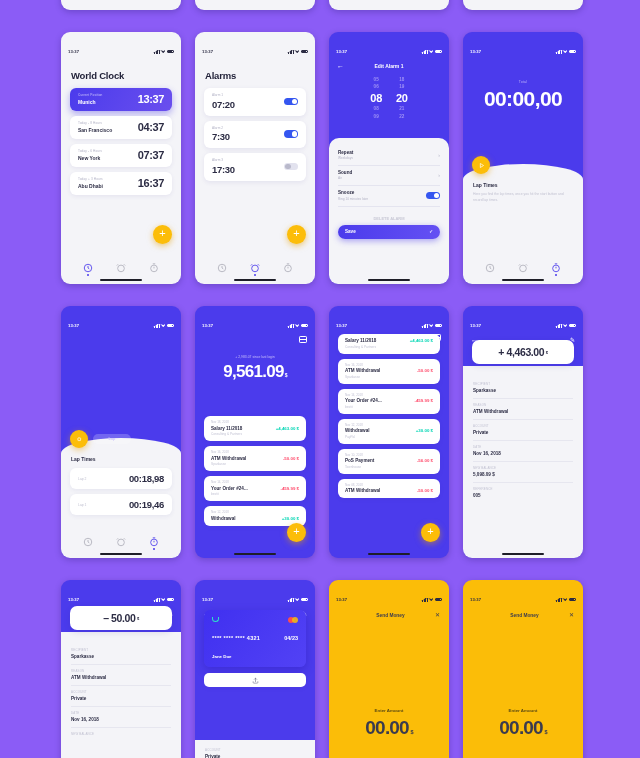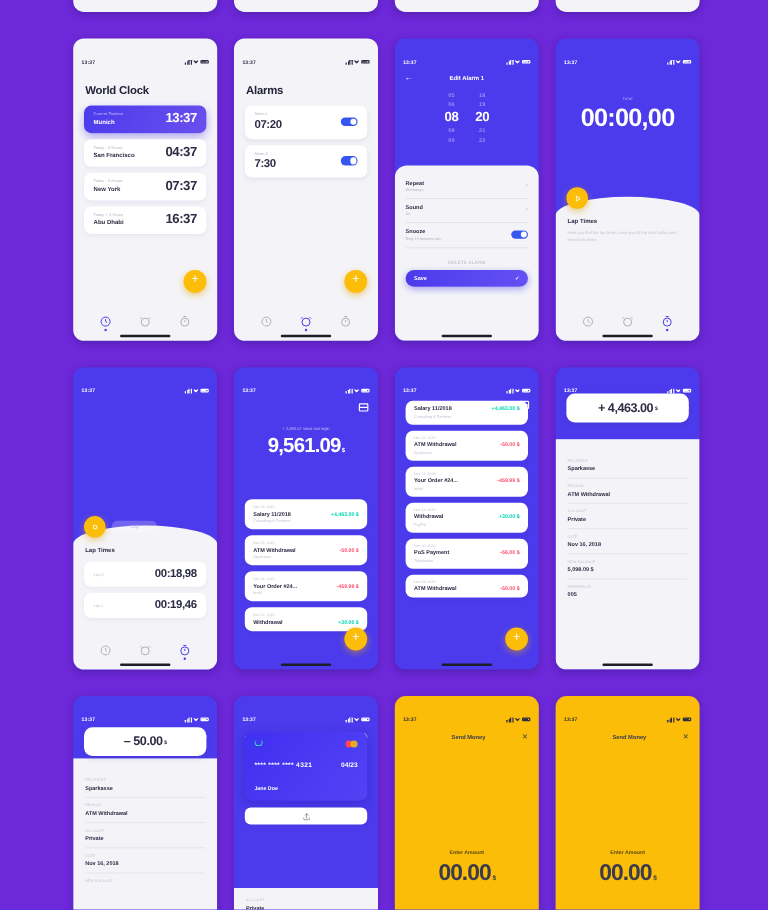--- a/index.html
+++ b/index.html
@@ -6,21 +6,21 @@
   html, body { width: 640px; height: 758px; overflow: hidden; }
   body {
     background: #4b3bec;
     font-family: "Liberation Sans", sans-serif;
     -webkit-font-smoothing: antialiased;
   }
 
   .board {
     position: relative;
     width: 640px; height: 758px;
-    background: #6d28d9;
+    background: #8b5cf6;
   }
 
   
   .grid {
     position: absolute;
     left: 0; top: -242px;
     width: 640px;
     display: grid;
     grid-template-columns: repeat(4, 120px);
     grid-auto-rows: 252px;
@@ -448,20 +448,29 @@
         </div>
         <div class="alarm-card">
           <div>
             <div class="al-label">Alarm 2</div>
             <div class="al-time">7:30</div>
           </div>
           <div class="switch">
               <i></i>
             </div>
         </div>
+        <div class="alarm-card">
+          <div>
+            <div class="al-label">Alarm 3</div>
+            <div class="al-time">17:30</div>
+          </div>
+          <div class="switch off">
+              <i></i>
+            </div>
+        </div>
 
         <div class="fab">+</div>
 
         <div class="tabbar">
           <div class="tabitem">
             <svg viewBox="0 0 24 24" fill="none" stroke="#2c2c44" stroke-width="2">
                 <circle cx="12" cy="12" r="9"></circle>
                 <path d="M12 7v5l3 2"></path>
               </svg>
 
@@ -847,21 +856,21 @@
           </div>
           <div class="dt-field">
             <div class="dt-lbl">NEW BALANCE</div>
             <div class="dt-val">5,098.09 $</div>
           </div>
           <div class="dt-field">
             <div class="dt-lbl">REFERENCE</div>
             <div class="dt-val">005</div>
           </div>
         </div>
-        <div class="dt-amount" style="position:absolute;left:9px;right:9px;top:22px;margin:0;">
+        <div class="dt-amount" style="position:absolute;left:9px;right:9px;top:34px;margin:0;">
           <span>+ 4,463.00</span>
             <small>$</small>
         </div>
         <div class="home-ind"></div>
       </div>
     </div>
 
     <div class="phone purple">
       <div class="sc">
         <div class="statusbar light">

